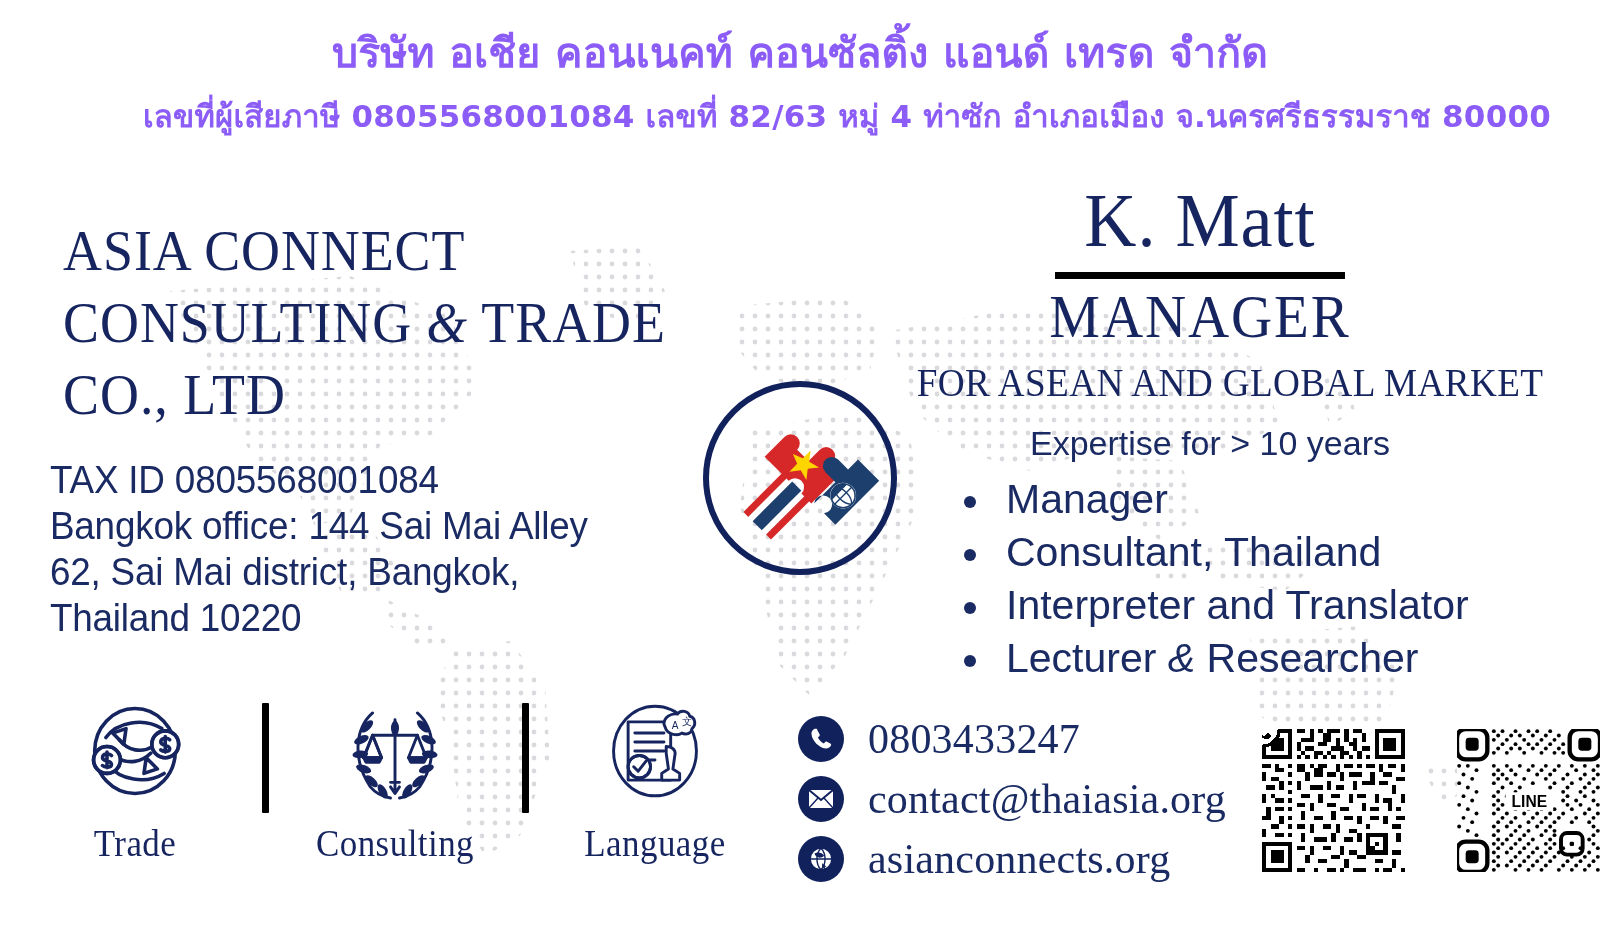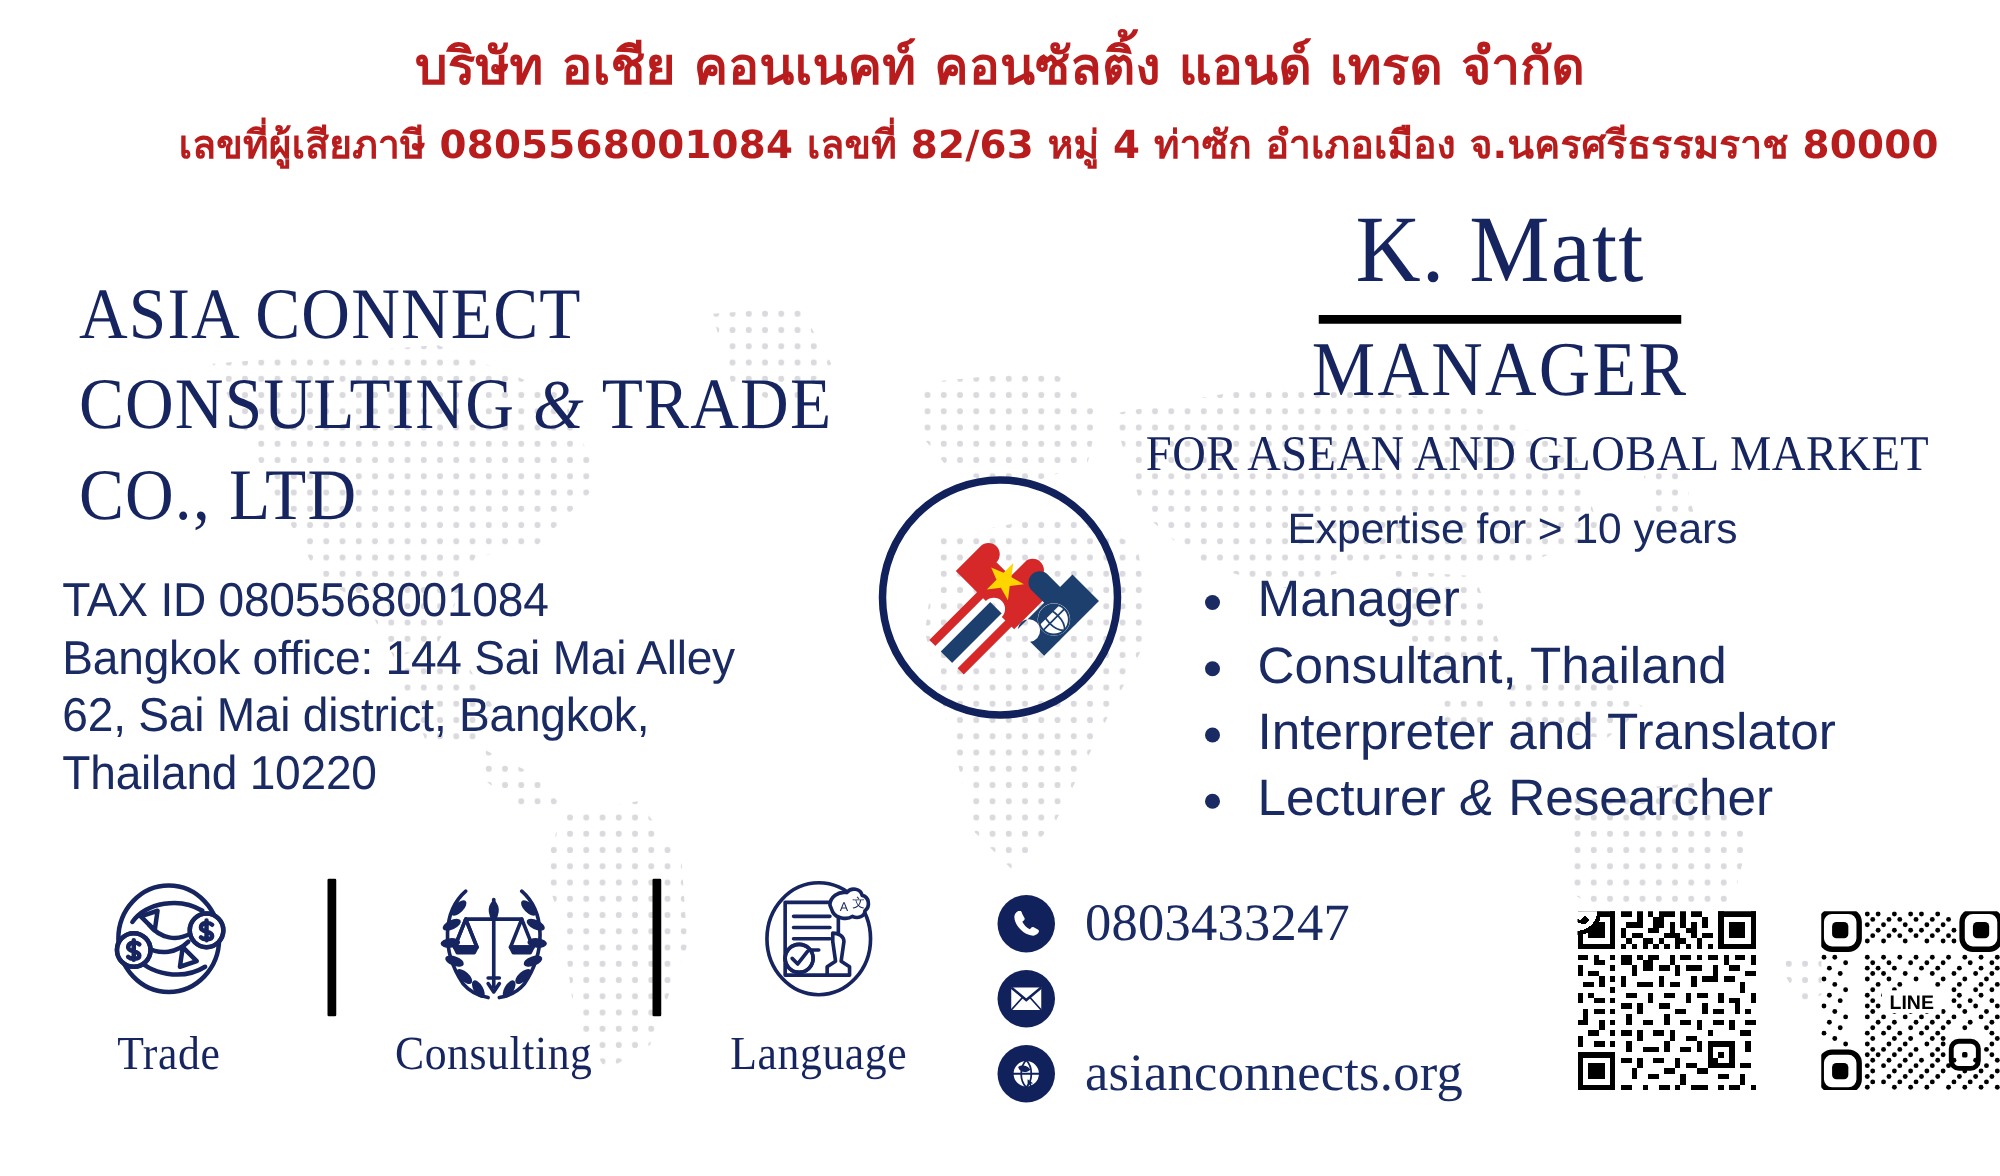--- a/index.html
+++ b/index.html
@@ -13,21 +13,21 @@
   }
   
   #mapwrap{
     position:absolute;left:0;top:150px;width:1600px;height:791px;
     overflow:hidden;pointer-events:none;
   }
   #mapwrap svg{position:absolute;left:50%;top:50%;transform:translate(-50%,-50%);}
   
   .hdr{
     position:absolute;left:0;width:1600px;text-align:center;
-    color:#b91c1c;font-weight:bold;letter-spacing:.2px;
+    color:#8b5cf6;font-weight:bold;letter-spacing:.2px;
     font-family:"DejaVu Sans","Liberation Sans",sans-serif;
   }
   #hdr1{top:28px;font-size:41px;line-height:50px;}
   #hdr2{top:96px;font-size:31px;line-height:40px;padding-left:47px;}
   
   #leftcol{
     position:absolute;left:40px;top:215px;width:660px;text-align:left;
     color:#16255f;
   }
   #coname{
@@ -55,21 +55,21 @@
     margin-top:14px;font-family:"Liberation Serif",serif;
     font-size:38px;color:#16255f;letter-spacing:.5px;
     transform:scaleX(.92);transform-origin:center top;display:block;
   }
   .vbar{width:7px;height:110px;background:#000;margin-top:8px;border-radius:1px;}
   
   #emblem{
     position:absolute;left:700px;top:378px;width:200px;height:200px;
   }
   
-  #rightcol{position:absolute;left:880px;top:158px;width:700px;}
+  #rightcol{position:absolute;left:880px;top:178px;width:700px;}
   #person{
     text-align:center;width:640px;margin-left:0;
   }
   #pname{
     font-family:"Liberation Serif",serif;font-size:76px;line-height:84px;
     color:#16255f;letter-spacing:1px;
     transform:scaleX(.95);transform-origin:center top;
   }
   #nrule{width:290px;height:7px;background:#000;margin:10px auto 2px auto;}
   #ptitle{
@@ -321,20 +321,21 @@
     </div>
 
     <div class="crow">
       <div class="cicon">
         <svg width="26" height="20" viewBox="0 0 26 20">
           <rect x="1" y="1" width="24" height="18" fill="#ffffff"></rect>
           <path d="M1,1 L13,11 L25,1" fill="none" stroke="#11215c" stroke-width="2"></path>
           <path d="M1,19 L10,9 M25,19 L16,9" fill="none" stroke="#11215c" stroke-width="1.4"></path>
         </svg>
       </div>
+      <div class="ctext">contact@thaiasia.org</div>
     </div>
 
     <div class="crow">
       <div class="cicon">
         <svg width="26" height="26" viewBox="0 0 24 24">
           <circle cx="12" cy="12" r="10" fill="#ffffff"></circle>
           <g fill="none" stroke="#11215c" stroke-width="1.3">
             <circle cx="12" cy="12" r="10"></circle>
             <path d="M2,12 h20 M12,2 c-5,5 -5,15 0,20 M12,2 c5,5 5,15 0,20"></path>
           </g>

